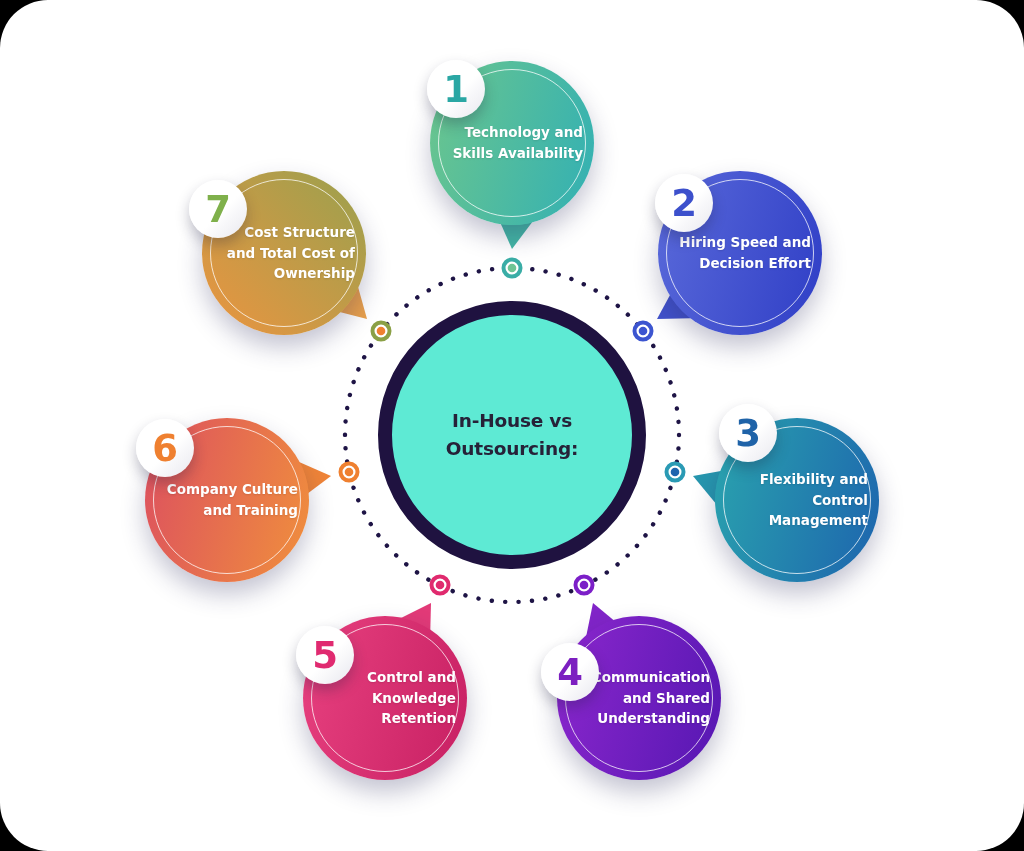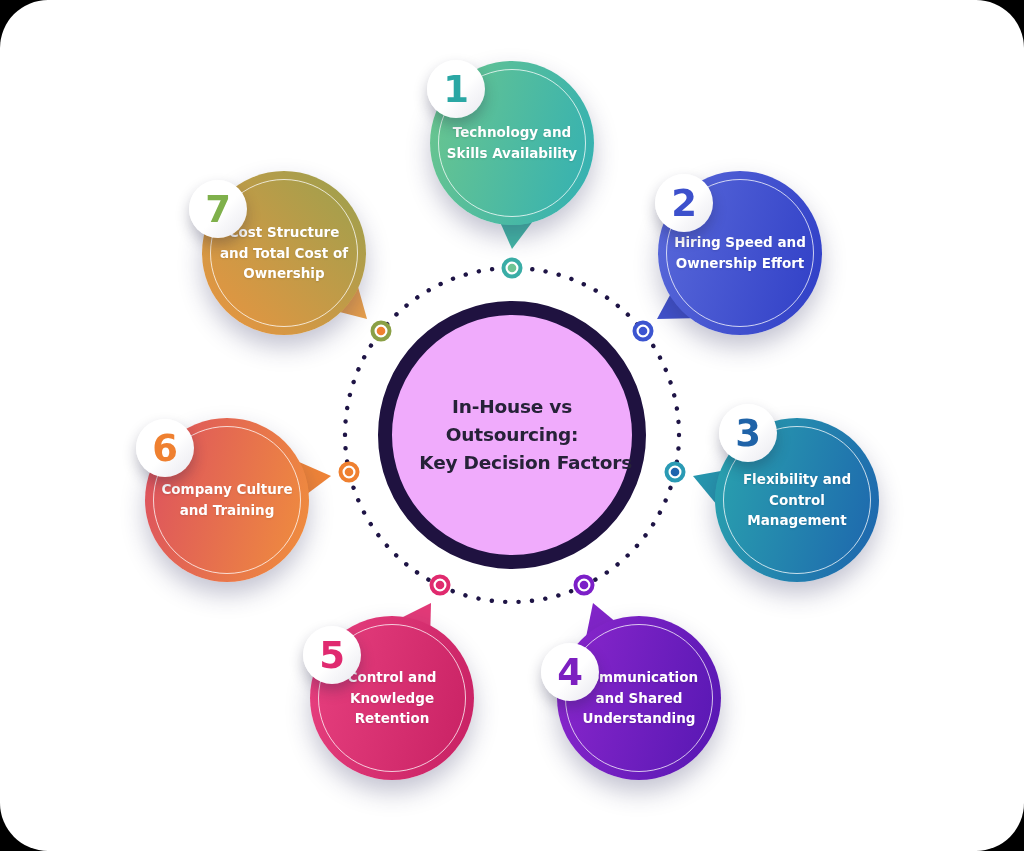--- a/index.html
+++ b/index.html
@@ -11,31 +11,31 @@
   svg.deco{position:absolute;left:0;top:0;z-index:1;}
   .dotted-ring{fill:none;stroke:#1e1445;stroke-width:4.4;
     stroke-dasharray:0.1 13.35;stroke-linecap:round;}
   g.item-deco .tail{fill:var(--tail);}
   g.item-deco .marker-ring{fill:#fff;stroke:var(--ring);stroke-width:4;}
   g.item-deco .marker-dot{fill:var(--dot);}
 
   .center-circle{
     position:absolute;left:378px;top:301px;width:268px;height:268px;
     box-sizing:border-box;border:14px solid #1f1240;border-radius:50%;
-    background:#f0abfc;z-index:2;display:flex;flex-direction:column;
-    align-items:flex-end;justify-content:center;text-align:center;
+    background:#5eead4;z-index:2;display:flex;flex-direction:column;
+    align-items:center;justify-content:center;text-align:center;
   }
   .center-title{font-size:18.5px;font-weight:bold;color:#262238;line-height:1.5;letter-spacing:-0.2px;}
 
   .bubble-item{position:absolute;width:164px;height:164px;z-index:3;}
   .bubble-circle{
     position:absolute;inset:0;border-radius:50%;
     background:linear-gradient(105deg,var(--g1),var(--g2));
     box-shadow:0 12px 24px rgba(40,40,90,.28);
-    display:flex;align-items:center;justify-content:center;text-align:center;
+    display:flex;align-items:center;justify-content:center;text-align:right;
   }
   .bubble-circle::after{
     content:"";position:absolute;inset:8px;border-radius:50%;
     border:1.5px solid rgba(255,255,255,.75);pointer-events:none;
   }
   .pos-7 .bubble-circle{background:linear-gradient(45deg,var(--g1),var(--g2));}
   .bubble-label{
     width:142px;margin:0 auto;color:#fff;font-size:13.5px;font-weight:bold;
     line-height:1.55;text-shadow:0 1px 2px rgba(0,0,0,.12);
   }
@@ -44,21 +44,21 @@
     background:linear-gradient(135deg,#ffffff 55%,#e7e7ee);
     box-shadow:0 7px 14px rgba(30,30,60,.28);
     display:flex;align-items:center;justify-content:center;z-index:4;
   }
   .badge-number{font-size:37px;font-weight:bold;color:var(--number);line-height:1;}
 
   .pos-1{left:430px;top:61px;}   .pos-1 .badge{left:-3px;top:-1px;}
   .pos-2{left:658px;top:171px;}  .pos-2 .badge{left:-3px;top:3px;}
   .pos-3{left:715px;top:418px;}  .pos-3 .badge{left:4px;top:-14px;}
   .pos-4{left:557px;top:616px;}  .pos-4 .badge{left:-16px;top:27px;}
-  .pos-5{left:310px;top:616px;}  .pos-5 .badge{left:-7px;top:10px;}
+  .pos-5{left:303px;top:616px;}  .pos-5 .badge{left:-7px;top:10px;}
   .pos-6{left:145px;top:418px;}  .pos-6 .badge{left:-9px;top:1px;}
   .pos-7{left:202px;top:171px;}  .pos-7 .badge{left:-13px;top:9px;}
 </style>
 </head>
 <body>
 
 <div class="canvas">
 
   <svg class="deco" width="1024" height="851" viewBox="0 0 1024 851">
     <circle class="dotted-ring" cx="512" cy="435" r="167"></circle>
@@ -95,35 +95,34 @@
     </g>
     <g class="item-deco" style="--g1: #ec9440; --g2: #99a14e; --number: #7fb04b; --tail: #e8a04c; --ring: #8ba046; --dot: #ef8030;">
       <path class="tail" d="M367 319 L355 276 L328 309 Z"></path>
       <circle class="marker-ring" cx="381" cy="331" r="8.5"></circle>
       <circle class="marker-dot" cx="381" cy="331" r="4.3"></circle>
     </g>
   </svg>
 
   <div class="center-circle">
     <div class="center-title">In-House vs Outsourcing:</div>
-    <div class="center-title">Key Decision Factors</div>
   </div>
 
   <div class="bubble-item pos-1" style="--g1: #6cc68d; --g2: #32b0b4; --number: #2aa7a4; --tail: #43b7a5; --ring: #3aada6; --dot: #6fc494;">
     <div class="bubble-circle">
       <div class="bubble-label">Technology and Skills Availability</div>
     </div>
     <div class="badge">
       <span class="badge-number">1</span>
     </div>
   </div>
 
   <div class="bubble-item pos-2" style="--g1: #5a6ada; --g2: #2f3ec6; --number: #3c50cc; --tail: #4152cc; --ring: #3c55d0; --dot: #3c55d0;">
     <div class="bubble-circle">
-      <div class="bubble-label">Hiring Speed and Ownership Effort</div>
+      <div class="bubble-label">Hiring Speed and Decision Effort</div>
     </div>
     <div class="badge">
       <span class="badge-number">2</span>
     </div>
   </div>
 
   <div class="bubble-item pos-3" style="--g1: #2aa4ae; --g2: #1d64ae; --number: #1f63a8; --tail: #2696ae; --ring: #2a9ab4; --dot: #1f64ae;">
     <div class="bubble-circle">
       <div class="bubble-label">Flexibility and Control Management</div>
     </div>

